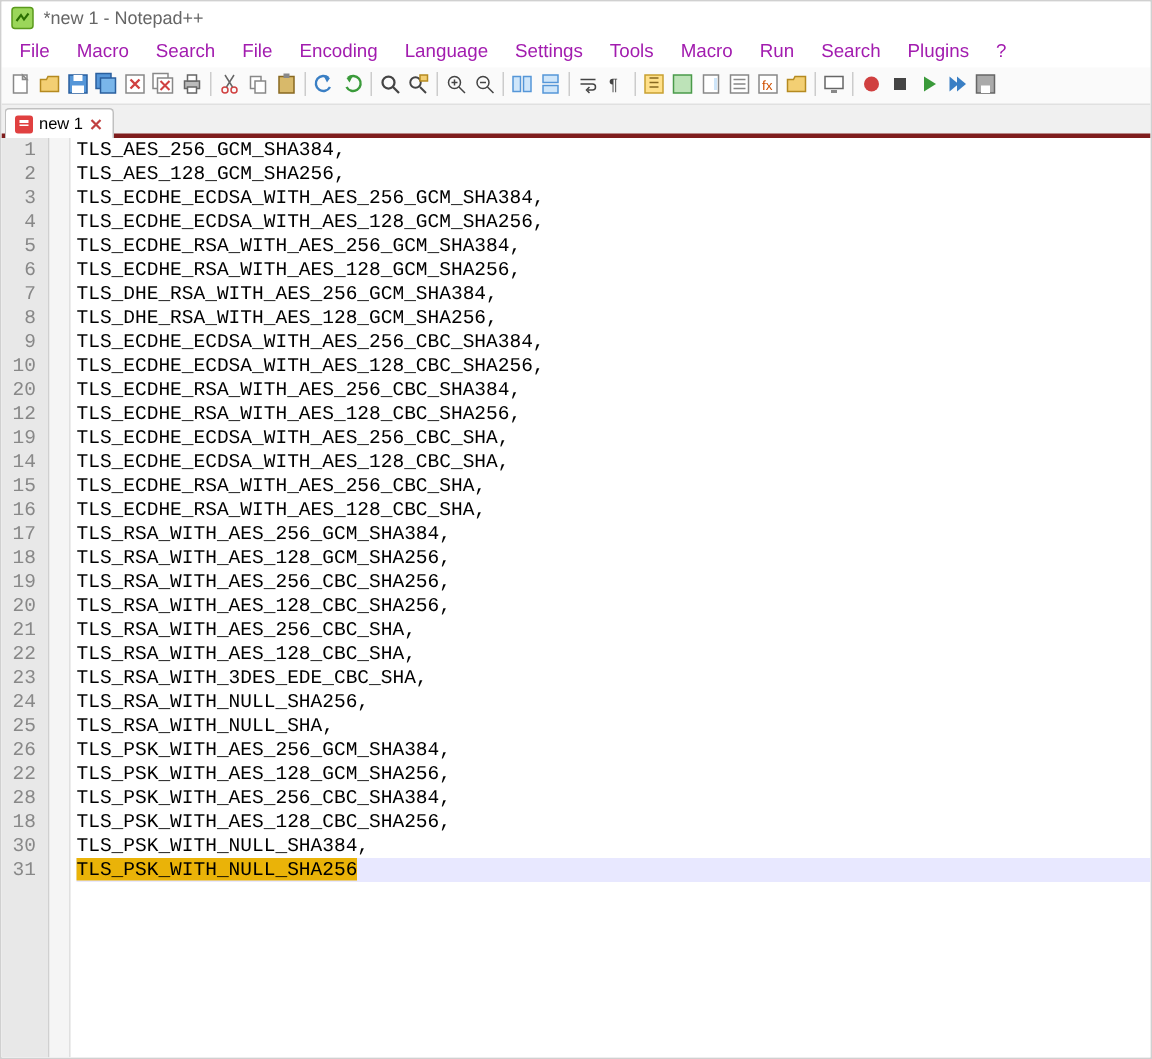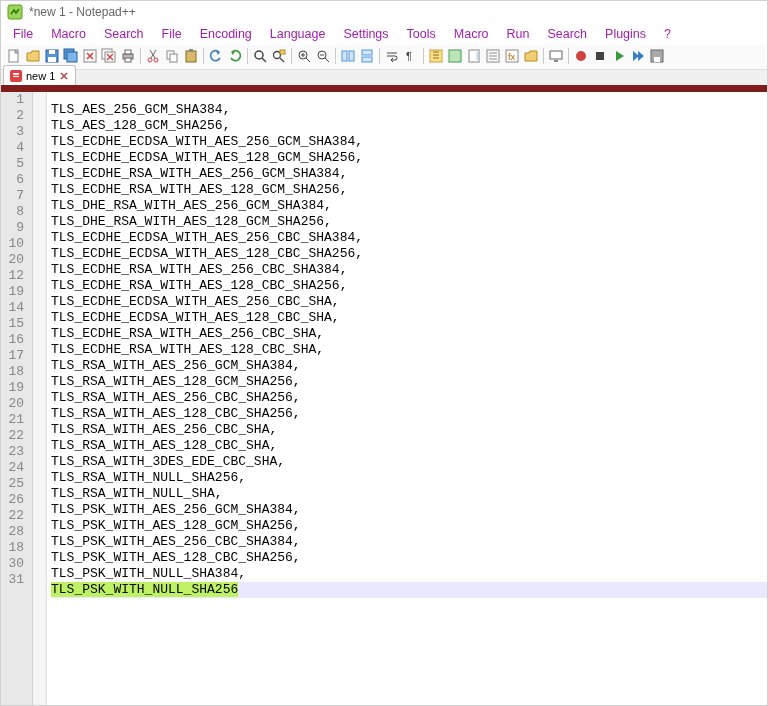--- a/index.html
+++ b/index.html
@@ -64,24 +64,23 @@
     width: 1px;
     height: 16px;
     background: #ccc;
     margin: 0 2px;
     flex-shrink: 0;
   }
   .tool-btn svg { width: 16px; height: 16px; }
   
   .tabbar {
     display: flex;
-    align-items: flex-end;
     background: #f0f0f0;
     padding: 2px 2px 0;
-    border-bottom: 7px solid #7f1d1d;
+    border-bottom: 3px solid #7f1d1d;
     height: 22px;
   }
   .tab {
     display: flex;
     align-items: center;
     gap: 4px;
     background: #fff;
     border: 1px solid #c0c0c0;
     border-bottom: none;
     border-radius: 3px 3px 0 0;
@@ -127,30 +126,29 @@
   .gutter div { height: 16px; }
   .margin {
     width: 14px;
     background: #f5f5f5;
     border-right: 1px solid #e0e0e0;
   }
   .code {
     flex: 1;
     padding-left: 4px;
     white-space: pre;
-    margin-top: 10px;
   }
   .code-line {
     height: 16px;
   }
   .current-line {
     background: #e8e8ff;
   }
   .highlight {
-    background: #bef264;
+    background: #eab308;
     display: inline;
   }
 </style>
 </head>
 <body>
 
 <div class="titlebar">
   <span class="app-icon">
     <svg viewBox="0 0 16 16">
         <rect x="1" y="1" width="14" height="14" rx="2" fill="#9bd65a" stroke="#5a9a1c"></rect>

